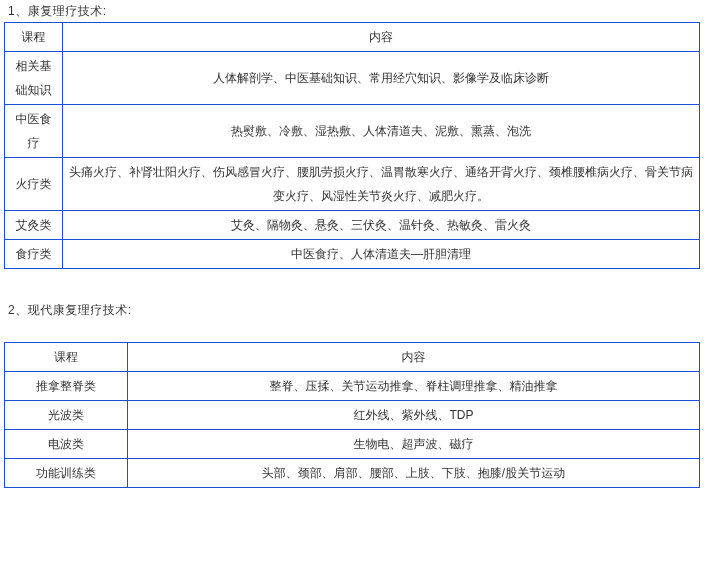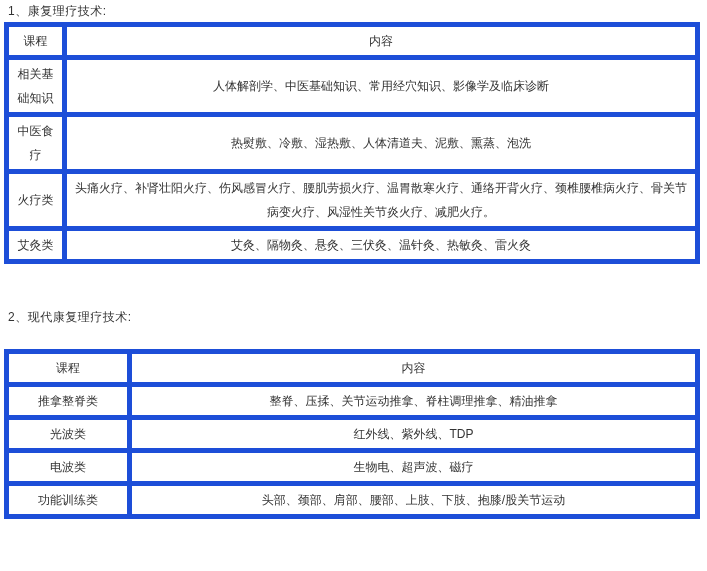--- a/index.html
+++ b/index.html
@@ -18,31 +18,31 @@
     padding: 4px 0 0 4px;
   }
   .section-title {
     font-size: 12px;
     line-height: 15px;
     margin: 0 0 3px 4px;
     color: #333333;
     letter-spacing: 0.5px;
   }
   .section-title.second {
-    margin-top: 46px;
+    margin-top: 34px;
     margin-bottom: 24px;
   }
   table.course-table {
     border-collapse: collapse;
     width: 696px;
     table-layout: fixed;
   }
   table.course-table th,
   table.course-table td {
-    border: 5px solid #1d4ed8;
+    border: 1px solid #1d4ed8;
     font-size: 12px;
     font-weight: normal;
     text-align: center;
     vertical-align: middle;
     line-height: 24px;
     padding: 2px 6px;
     color: #333333;
     word-break: break-all;
   }
   table.t1 col.c1 { width: 58px; }
@@ -74,20 +74,24 @@
       <td>热熨敷、冷敷、湿热敷、人体清道夫、泥敷、熏蒸、泡洗</td>
     </tr>
     <tr>
       <td>火疗类</td>
       <td>头痛火疗、补肾壮阳火疗、伤风感冒火疗、腰肌劳损火疗、温胃散寒火疗、通络开背火疗、颈椎腰椎病火疗、骨关节病变火疗、风湿性关节炎火疗、减肥火疗。</td>
     </tr>
     <tr>
       <td>艾灸类</td>
       <td>艾灸、隔物灸、悬灸、三伏灸、温针灸、热敏灸、雷火灸</td>
     </tr>
+    <tr>
+      <td>食疗类</td>
+      <td>中医食疗、人体清道夫—肝胆清理</td>
+    </tr>
   </tbody>
     </table>
 
   <div class="section-title second">2、现代康复理疗技术:</div>
 
   <table class="course-table t2">
     <colgroup>
         <col class="c1">
         <col>
       </colgroup>

